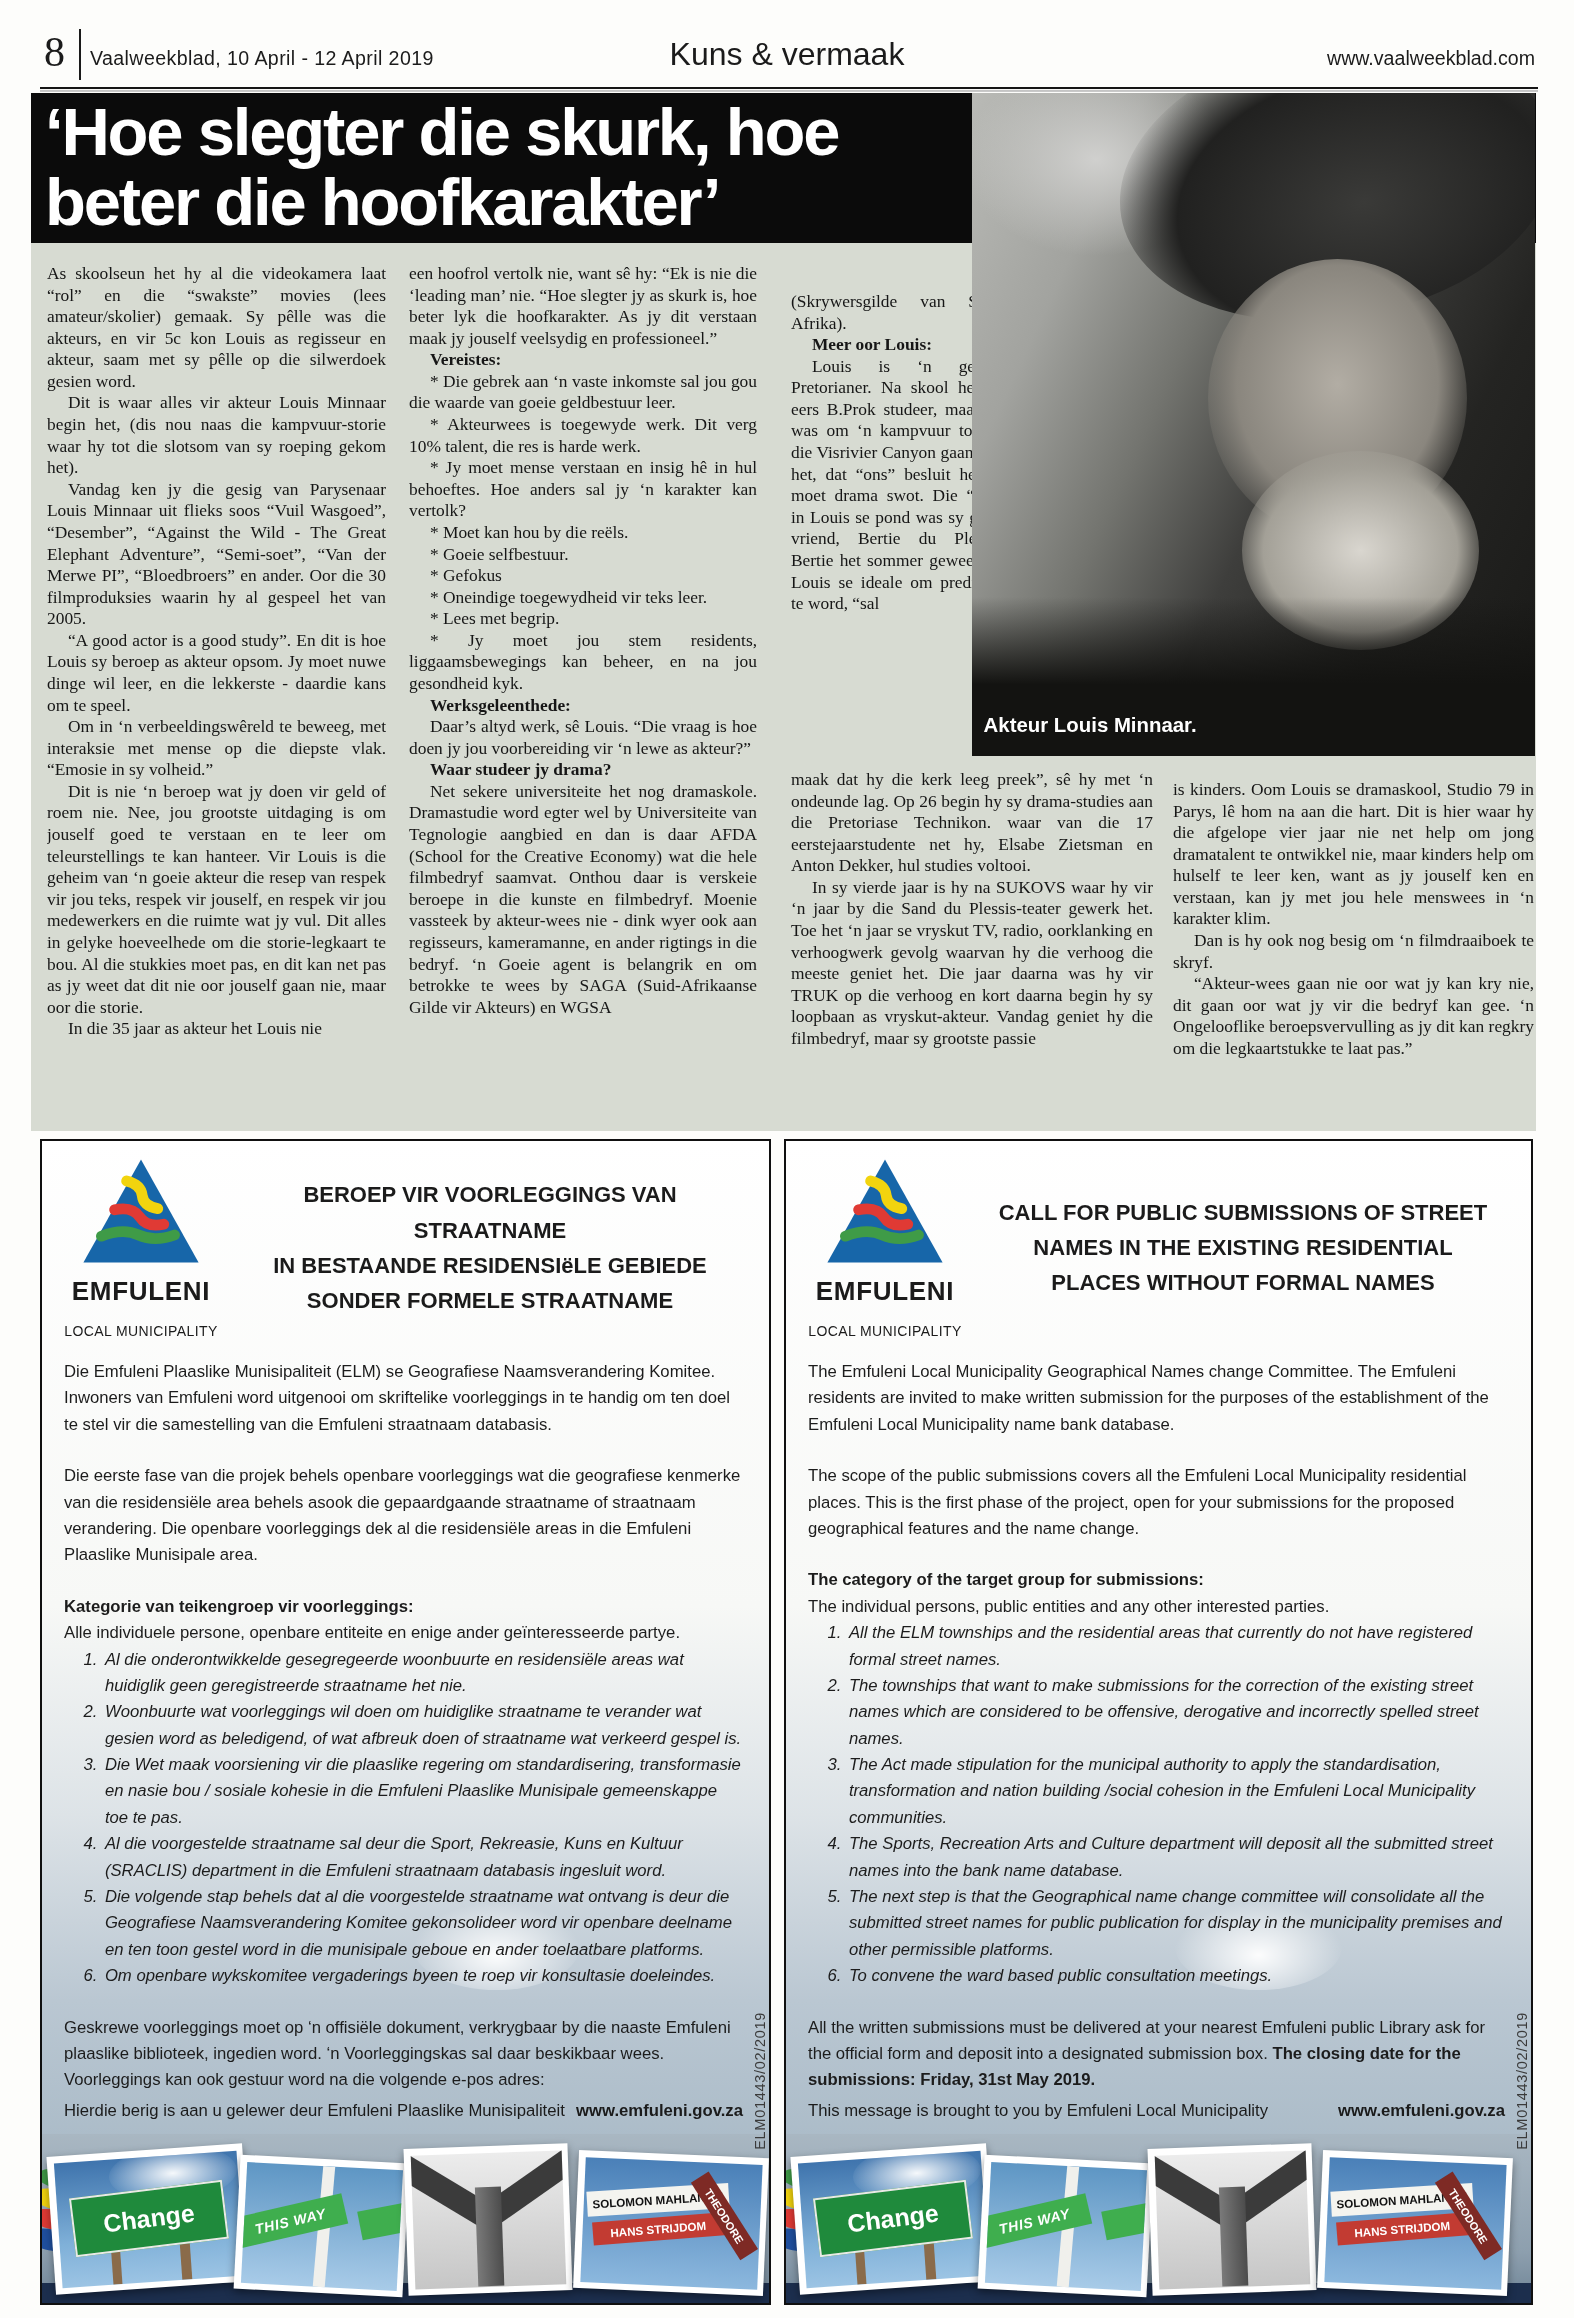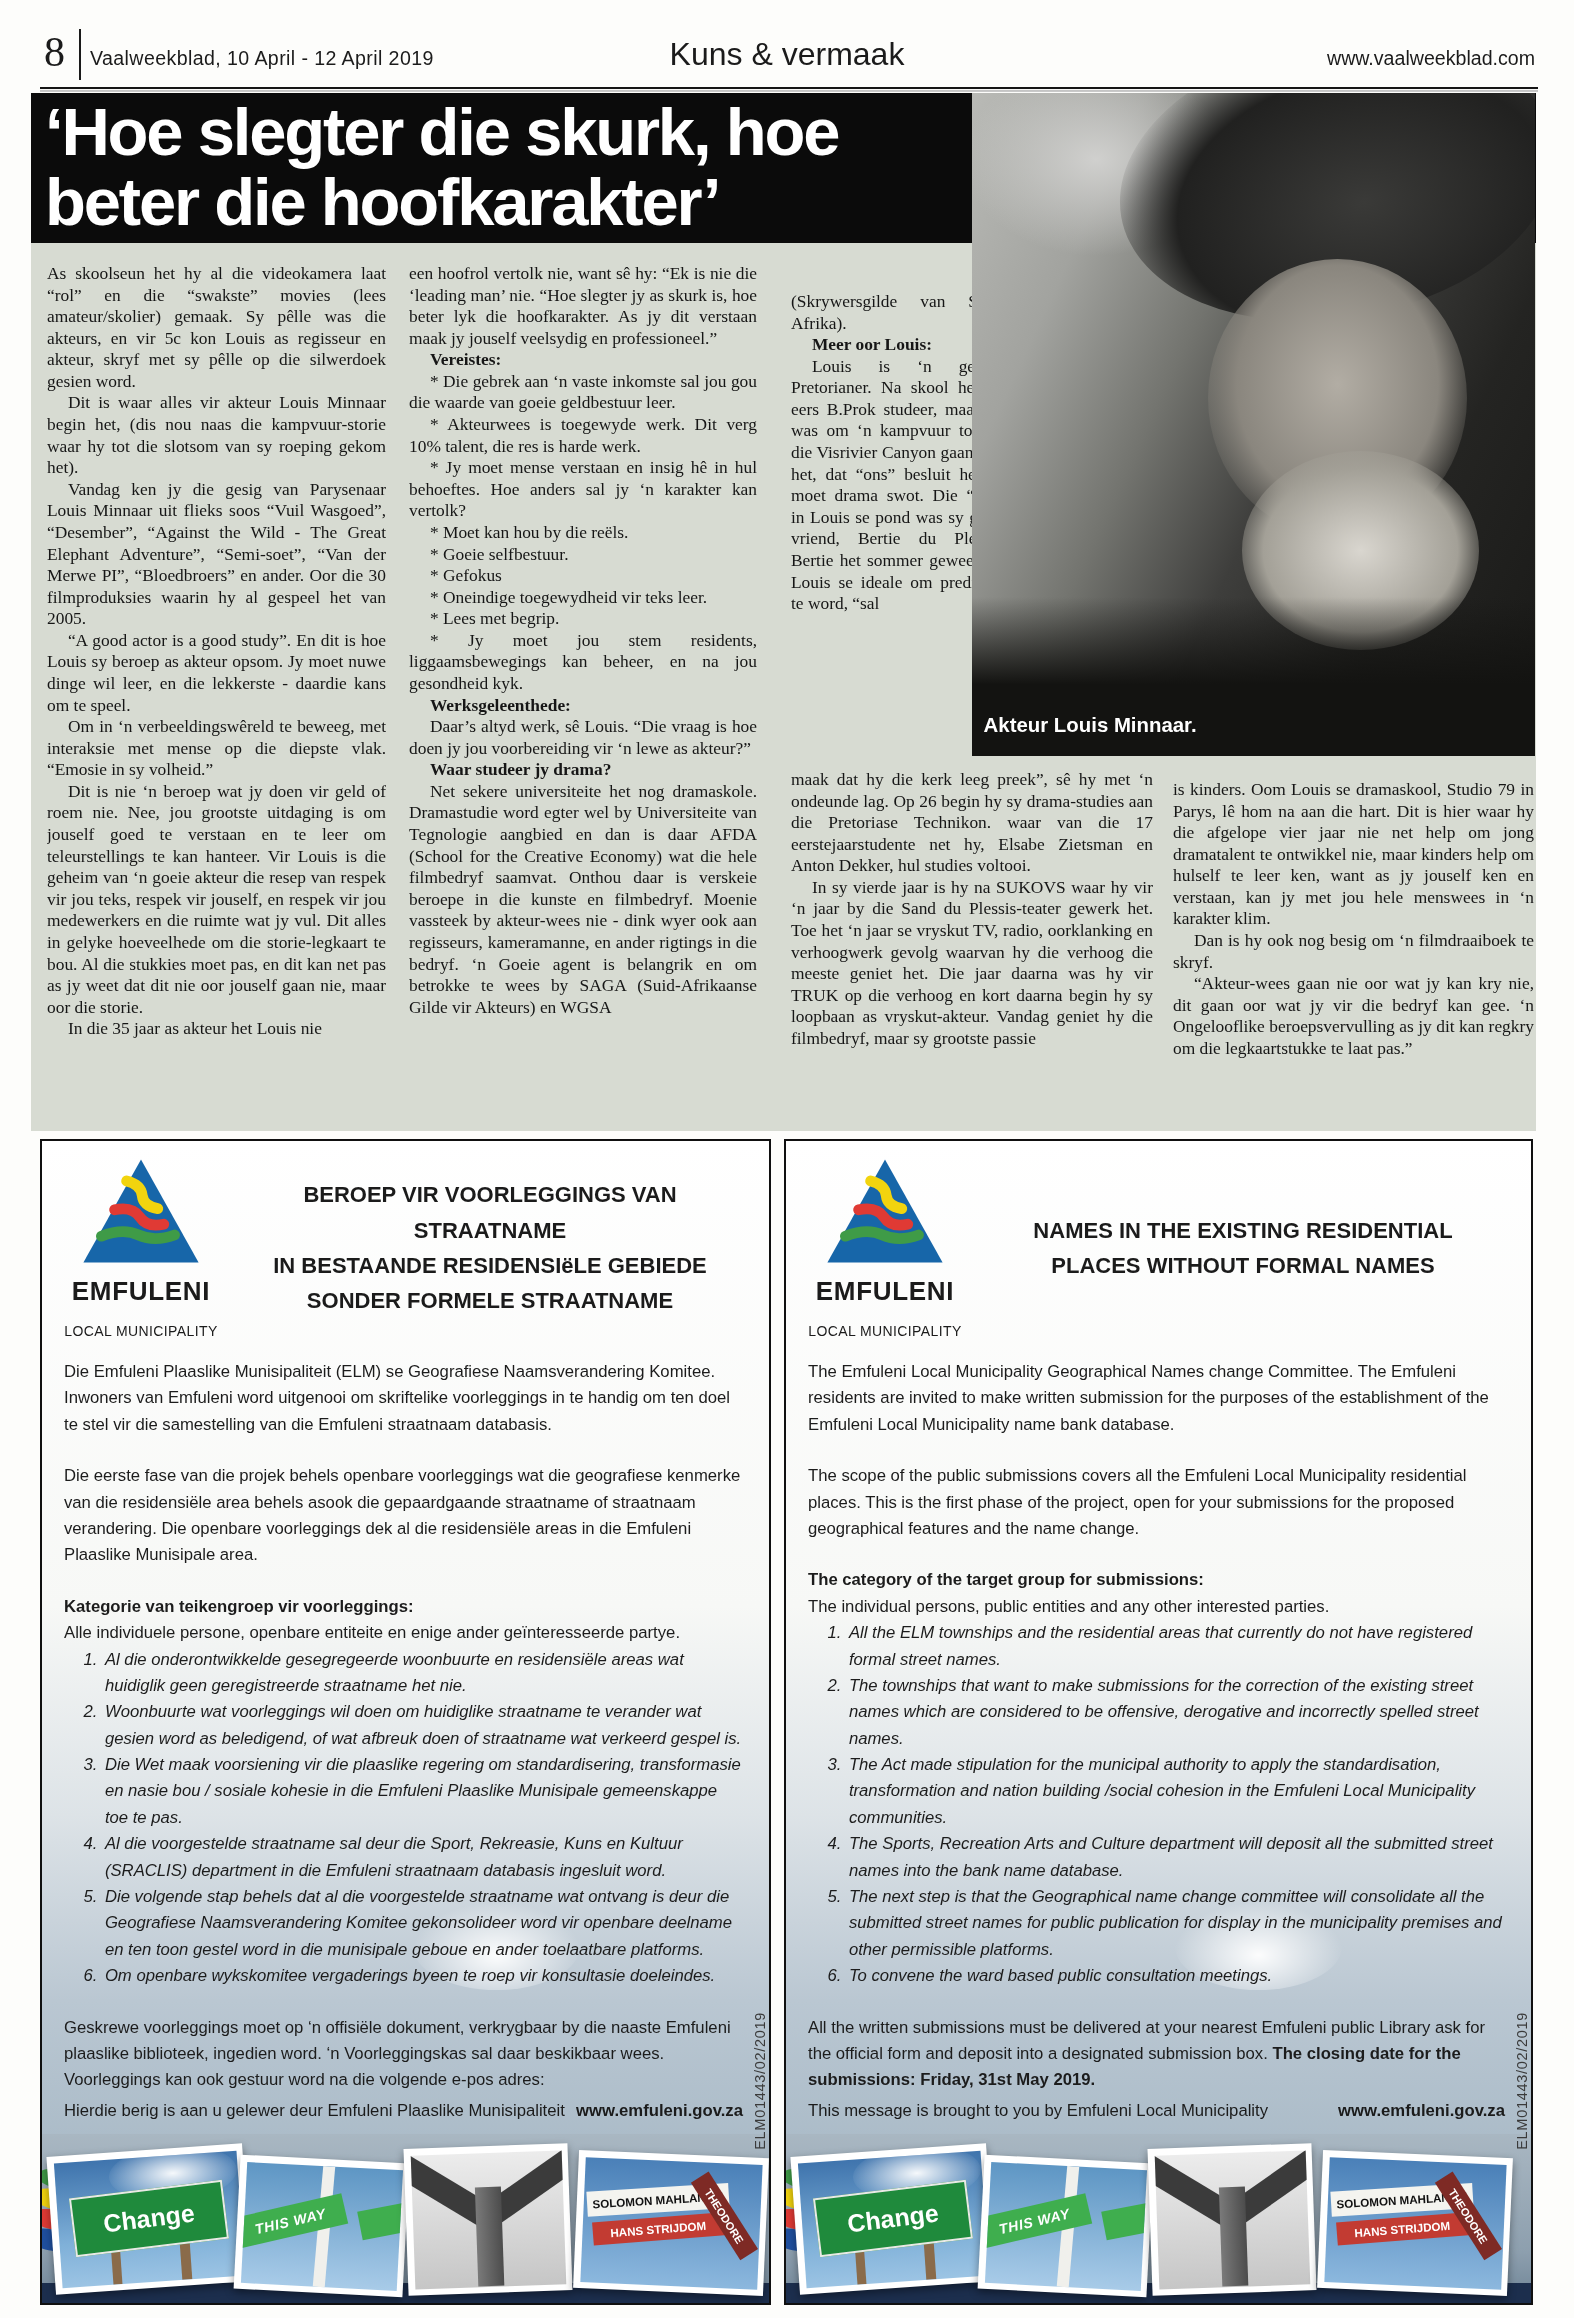--- a/index.html
+++ b/index.html
@@ -135,21 +135,21 @@
 
   <div class="portrait">
     <div class="hat"></div>
     <div class="face"></div>
     <div class="beard"></div>
     <div class="shoulder"></div>
     <div class="caption">Akteur Louis Minnaar.</div>
   </div>
 
   <div class="col c1">
-      <p class="first"><span>As skoolseun het hy al die videokamera laat “rol” en die “swakste” movies (lees amateur/skolier) gemaak. Sy pêlle was die akteurs, en vir 5c kon Louis as regisseur en akteur, skryf met sy pêlle op die silwerdoek gesien word.</span></p>
+      <p class="first"><span>As skoolseun het hy al die videokamera laat “rol” en die “swakste” movies (lees amateur/skolier) gemaak. Sy pêlle was die akteurs, en vir 5c kon Louis as regisseur en akteur, saam met sy pêlle op die silwerdoek gesien word.</span></p>
       <p><span>Dit is waar alles vir akteur Louis Minnaar begin het, (dis nou naas die kampvuur-storie waar hy tot die slotsom van sy roeping gekom het).</span></p>
       <p><span>Vandag ken jy die gesig van Parysenaar Louis Minnaar uit flieks soos “Vuil Wasgoed”, “Desember”, “Against the Wild - The Great Elephant Adventure”, “Semi-soet”, “Van der Merwe PI”, “Bloedbroers” en ander. Oor die 30 filmproduksies waarin hy al gespeel het van 2005.</span></p>
       <p><span>“A good actor is a good study”. En dit is hoe Louis sy beroep as akteur opsom. Jy moet nuwe dinge wil leer, en die lekkerste - daardie kans om te speel.</span></p>
       <p><span>Om in ‘n verbeeldingswêreld te beweeg, met interaksie met mense op die diepste vlak. “Emosie in sy volheid.”</span></p>
       <p><span>Dit is nie ‘n beroep wat jy doen vir geld of roem nie. Nee, jou grootste uitdaging is om jouself goed te verstaan en te leer om teleurstellings te kan hanteer. Vir Louis is die geheim van ‘n goeie akteur die resep van respek vir jou teks, respek vir jouself, en respek vir jou medewerkers en die ruimte wat jy vul. Dit alles in gelyke hoeveelhede om die storie-legkaart te bou. Al die stukkies moet pas, en dit kan net pas as jy weet dat dit nie oor jouself gaan nie, maar oor die storie.</span></p>
       <p><span>In die 35 jaar as akteur het Louis nie</span></p>
     </div>
   <div class="col c2">
       <p class="first"><span>een hoofrol vertolk nie, want sê hy: “Ek is nie die ‘leading man’ nie. “Hoe slegter jy as skurk is, hoe beter lyk die hoofkarakter. As jy dit verstaan maak jy jouself veelsydig en professioneel.”</span></p>
       <p class="h"><span>Vereistes:</span></p>
@@ -276,20 +276,21 @@
           <svg viewBox="0 0 100 90">
             <polygon points="50,2 98,88 2,88" fill="#1766a9"></polygon>
             <path d="M38 20 q12 3 13 12 q1 9 13 11" stroke="#f2d40e" stroke-width="9" fill="none" stroke-linecap="round"></path>
             <path d="M28 44 q15 -3 21 6 q6 9 20 6" stroke="#e03a34" stroke-width="9" fill="none" stroke-linecap="round"></path>
             <path d="M17 66 q18 -7 31 -1 q13 6 30 0" stroke="#3f9b47" stroke-width="9" fill="none" stroke-linecap="round"></path>
           </svg>
           <div class="org">EMFULENI</div>
           <div class="org-sub">LOCAL MUNICIPALITY</div>
         </div>
         <div class="ad-title">
+            <p><span>CALL FOR PUBLIC SUBMISSIONS OF STREET</span></p>
             <p><span>NAMES IN THE EXISTING RESIDENTIAL</span></p>
             <p><span>PLACES WITHOUT FORMAL NAMES</span></p>
           </div>
       </div>
       <div class="ad-body">
         <div>
             <p><span>The Emfuleni Local Municipality Geographical Names change Committee. The Emfuleni residents are invited to make written submission for the purposes of the establishment of the Emfuleni Local Municipality name bank database.</span></p>
             <p class="sp"><span>The scope of the public submissions covers all the Emfuleni Local Municipality residential places. This is the first phase of the project, open for your submissions for the proposed geographical features and the name change.</span></p>
           </div>
         <p class="cat">The category of the target group for submissions:</p>

